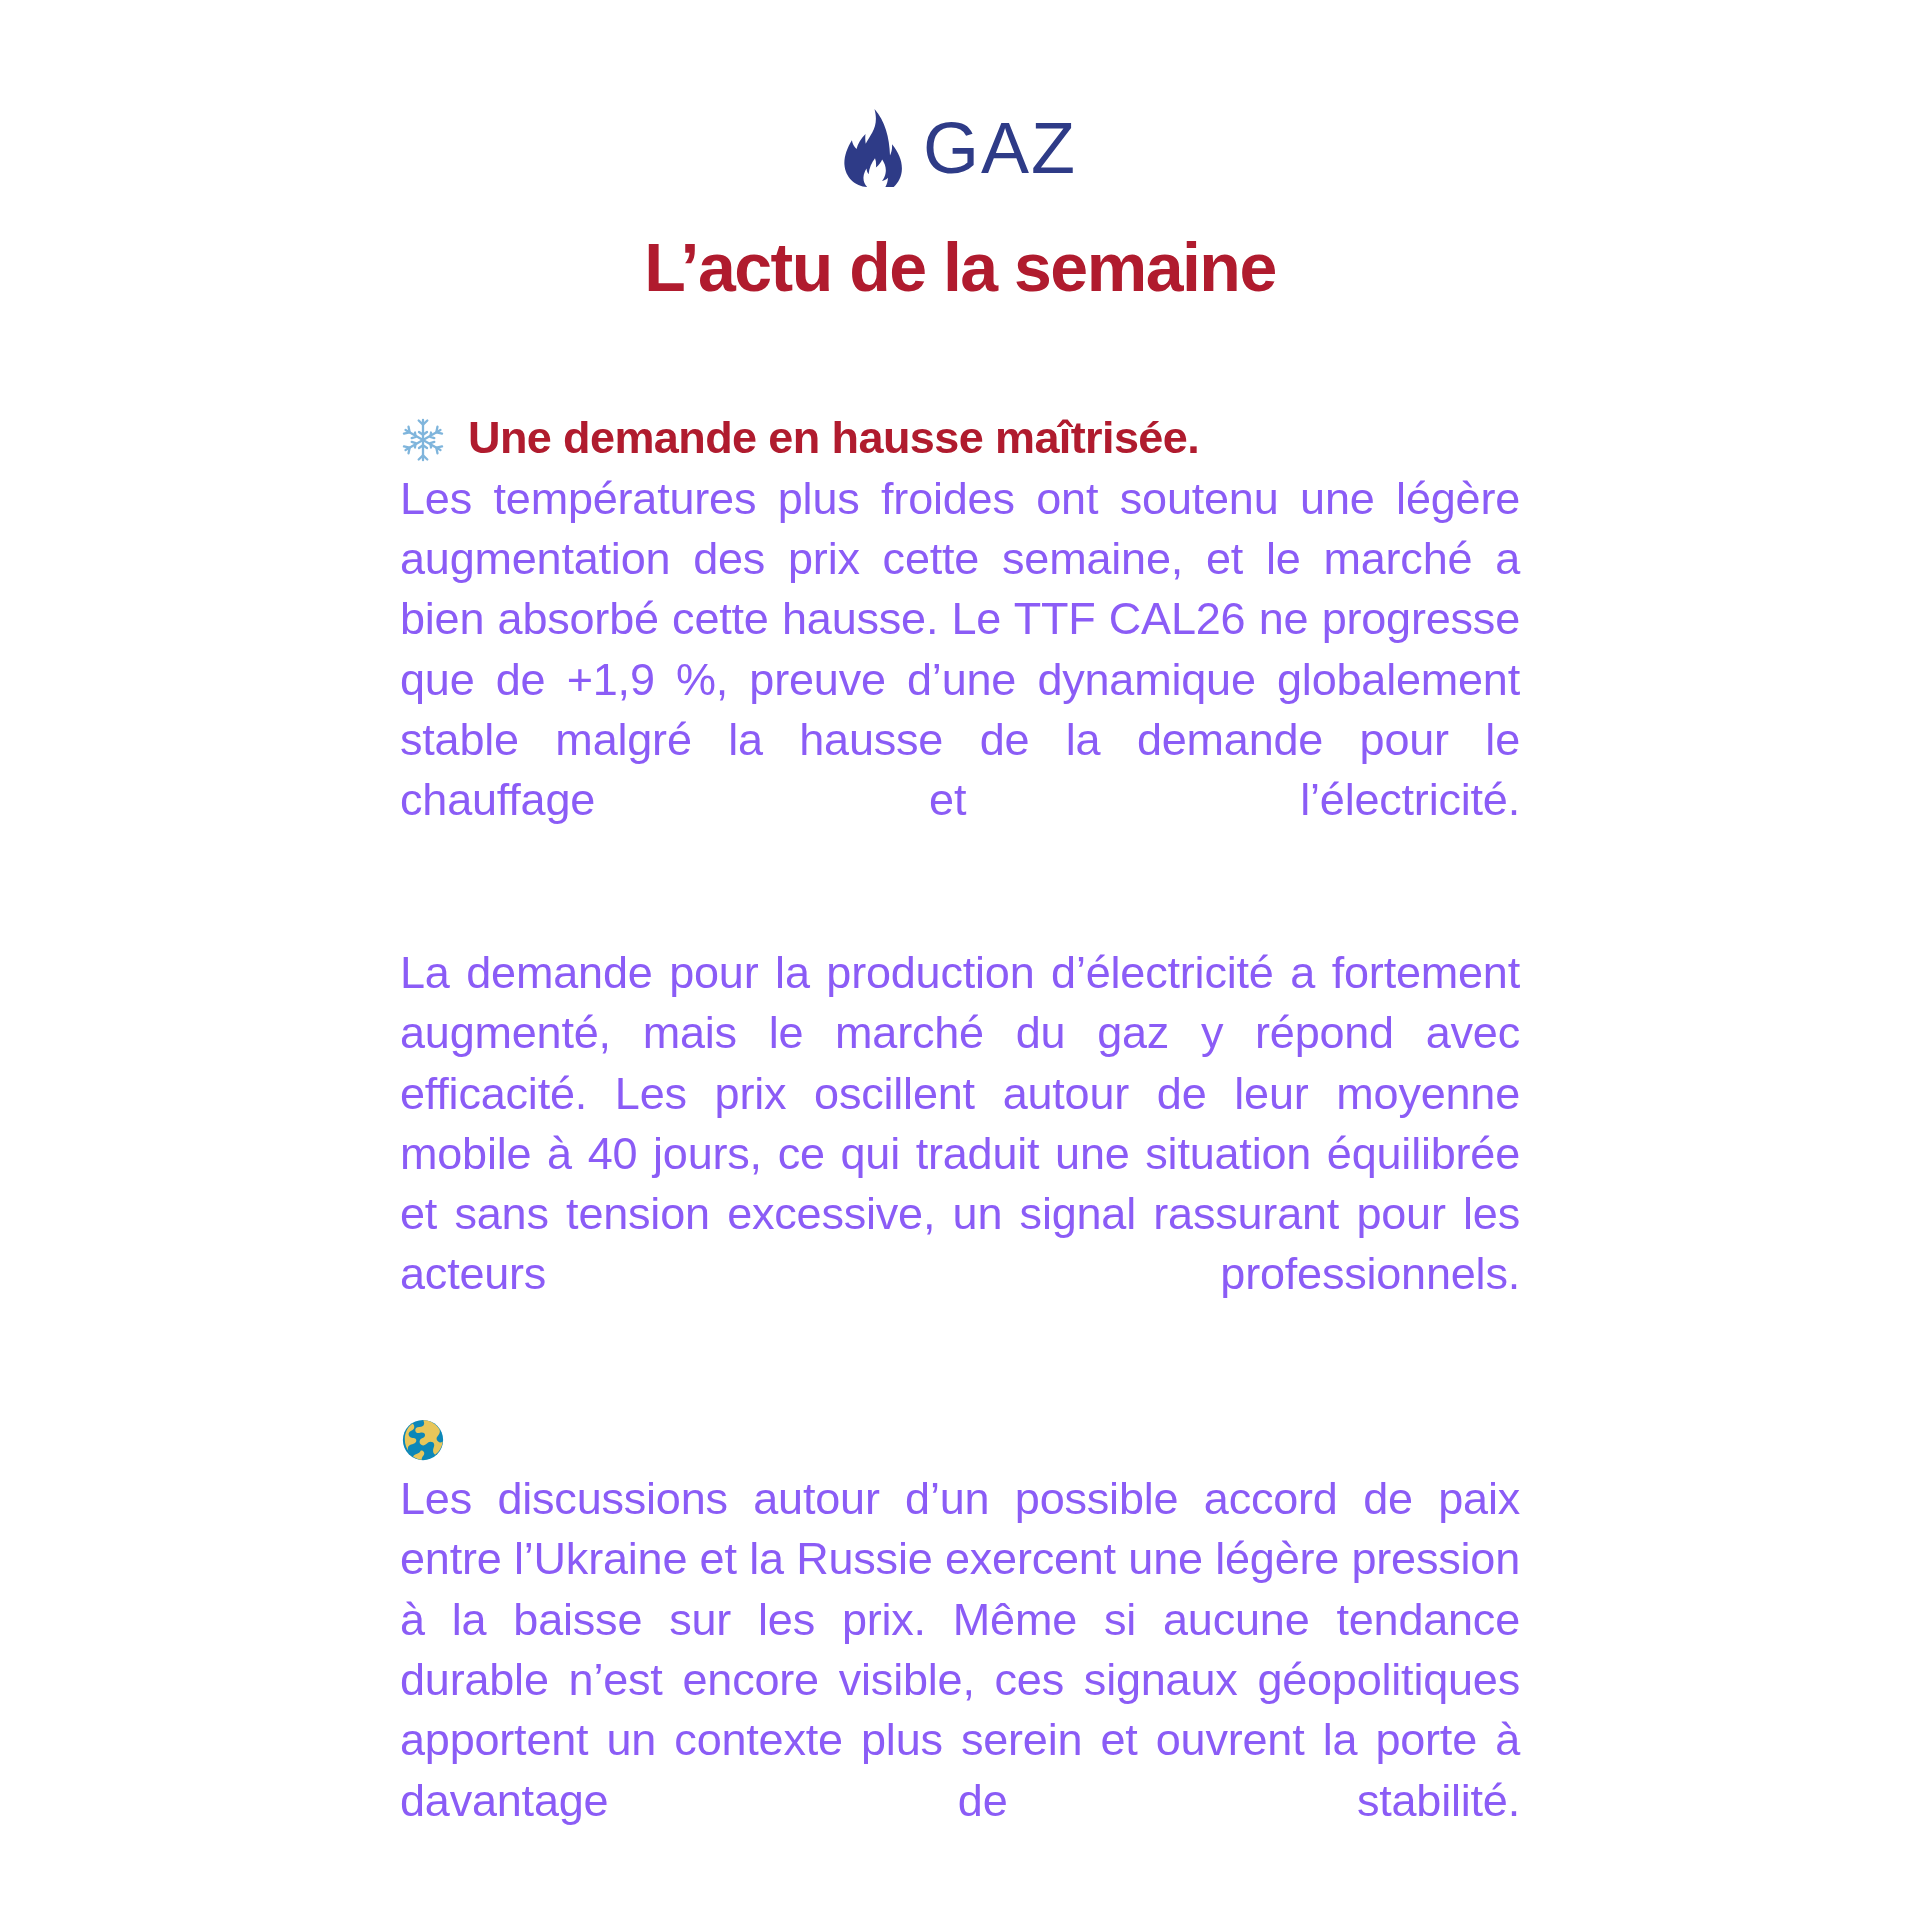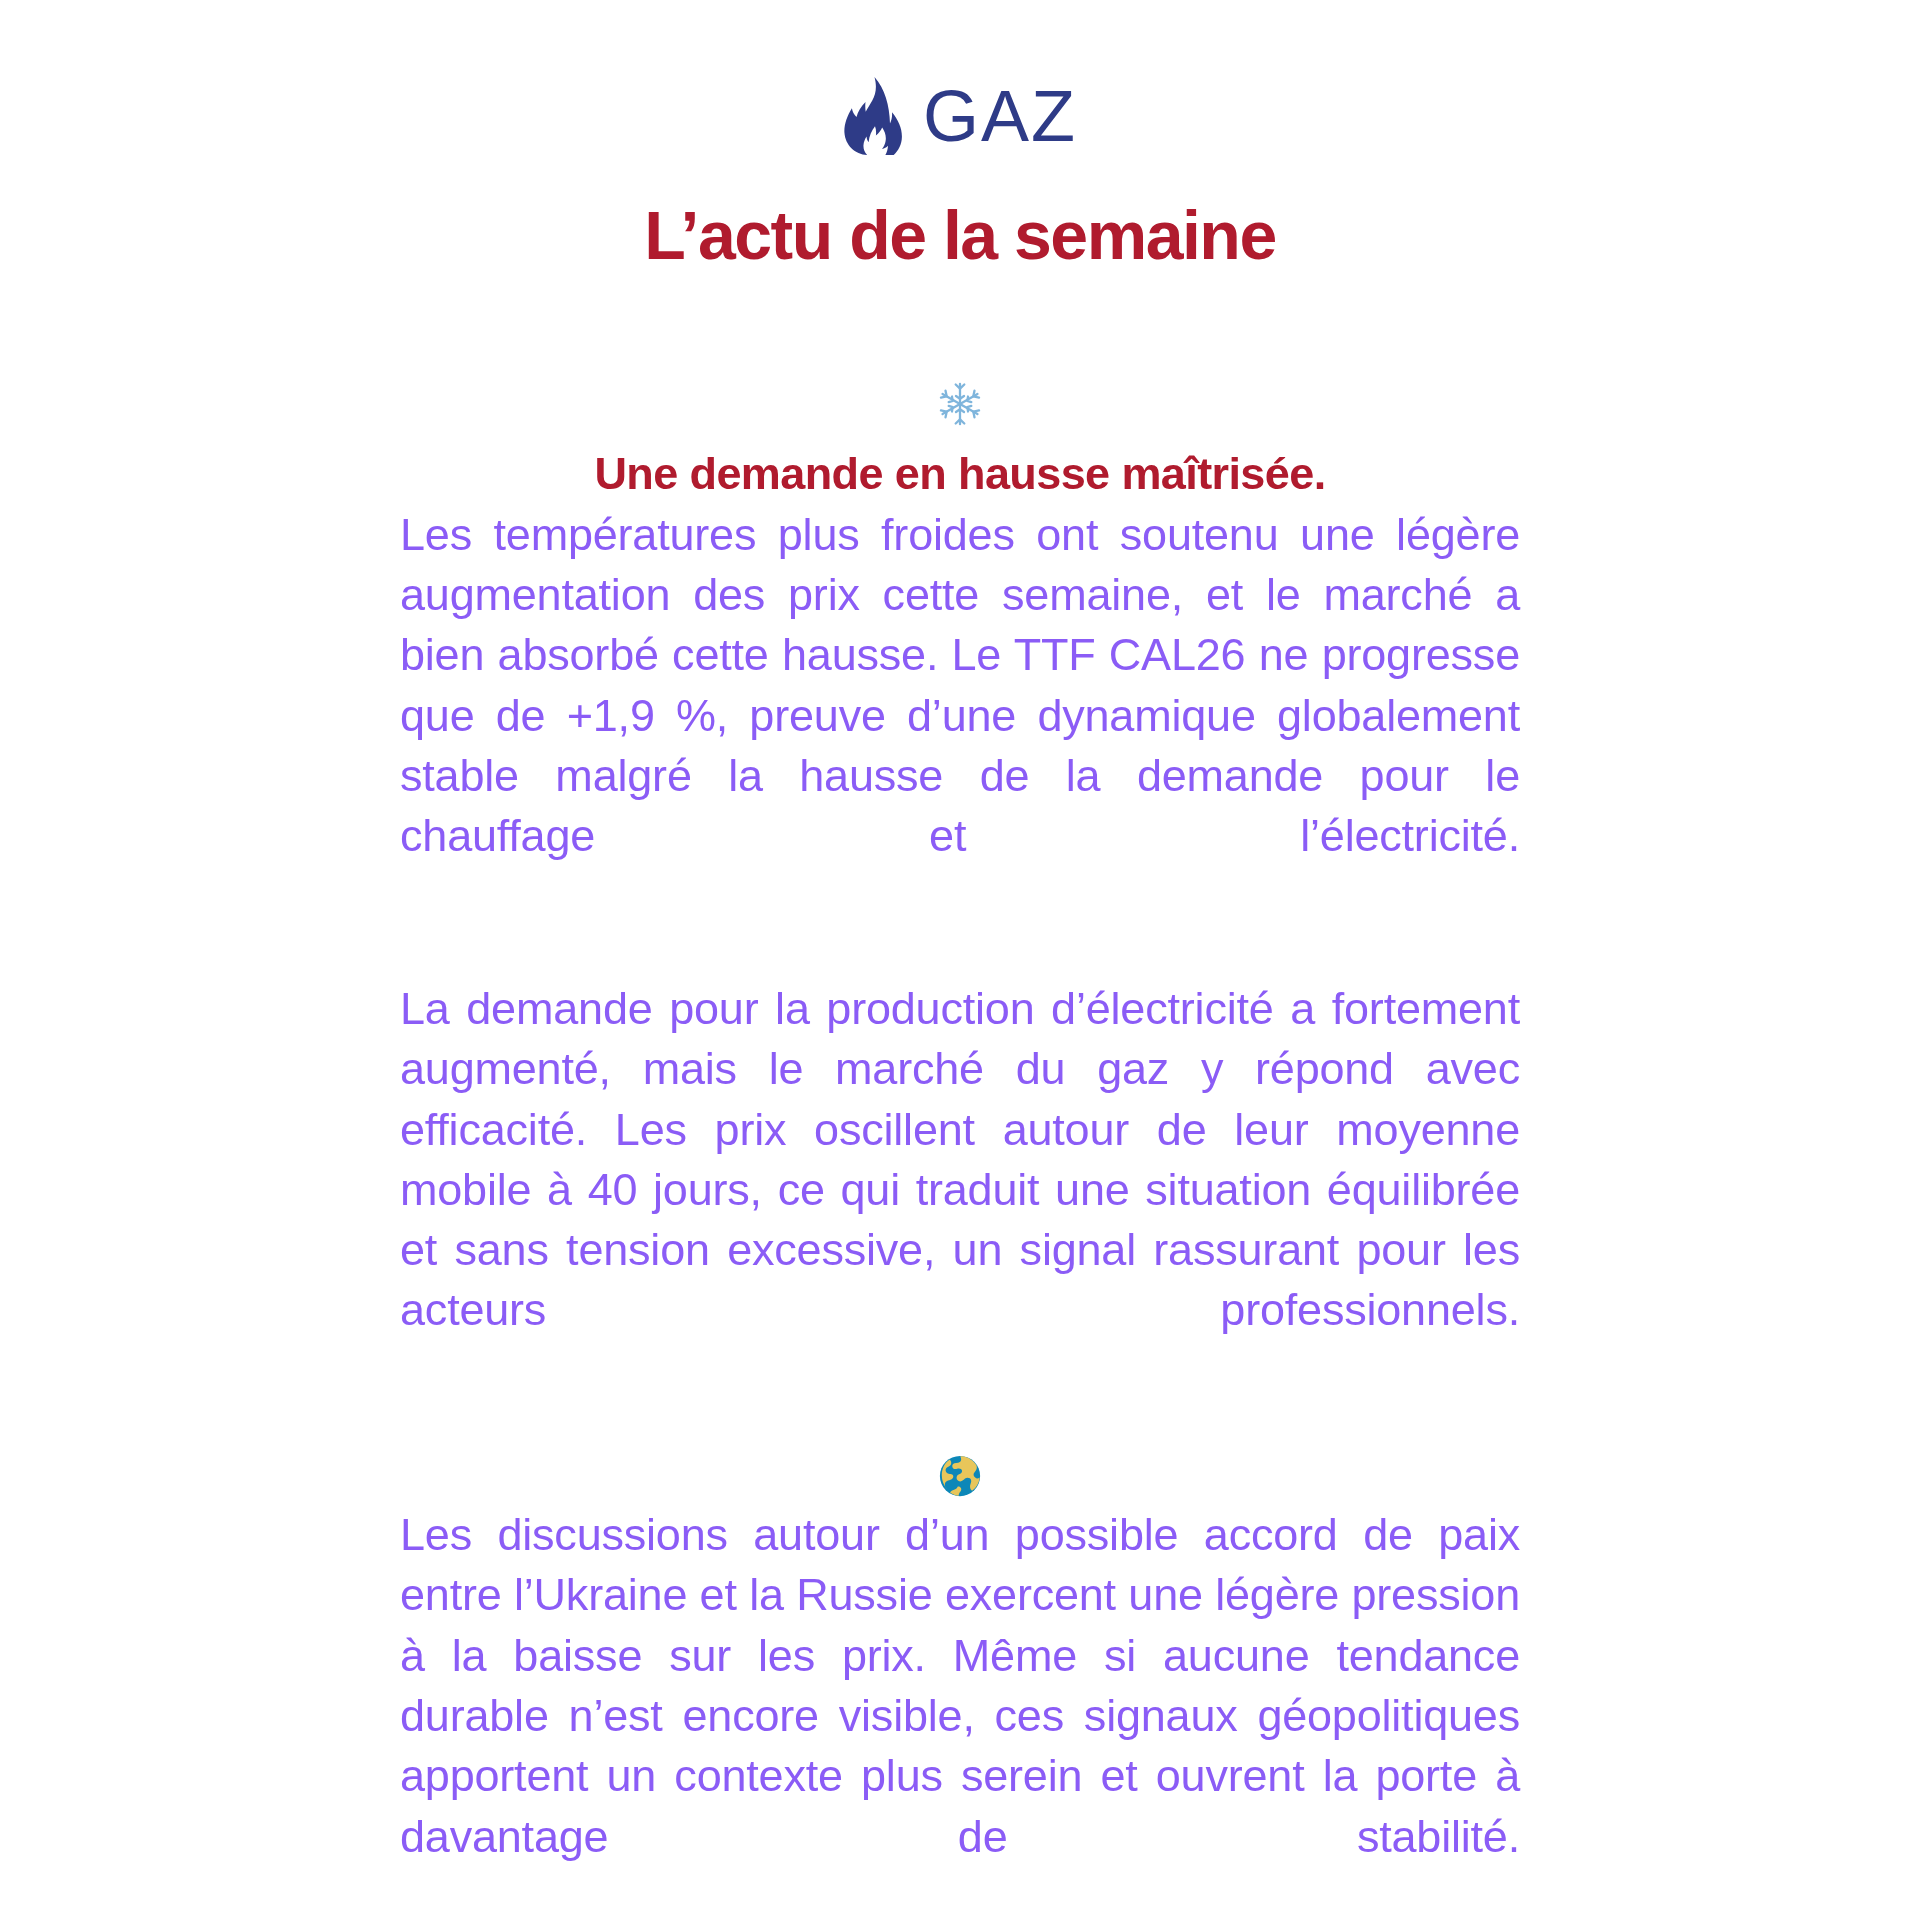--- a/index.html
+++ b/index.html
@@ -20,21 +20,21 @@
     background: #ffffff;
     box-sizing: border-box;
   }
 
   
   .brand {
     display: flex;
     align-items: center;
     justify-content: center;
     gap: 18px;
-    padding-top: 70px;
+    padding-top: 102px;
     height: 92px;
   }
   .brand-flame {
     width: 62px;
     height: 78px;
     display: block;
   }
   .brand-name {
     font-family: "Liberation Sans", sans-serif;
     font-size: 72px;
@@ -63,24 +63,23 @@
     box-sizing: border-box;
     margin-top: 110px;
   }
   .section {
     margin-bottom: 52px;
   }
   .section:last-child { margin-bottom: 0; }
 
   .section-head {
     display: flex;
-    align-items: center;
+    align-items: flex-end;
     gap: 22px;
     margin-bottom: 6px;
-    flex-direction: column;
   }
   .sec-icon {
     width: 46px;
     height: 46px;
     flex: 0 0 46px;
     display: block;
   }
   .section-title {
     font-family: "Liberation Sans", sans-serif;
     font-size: 45px;

